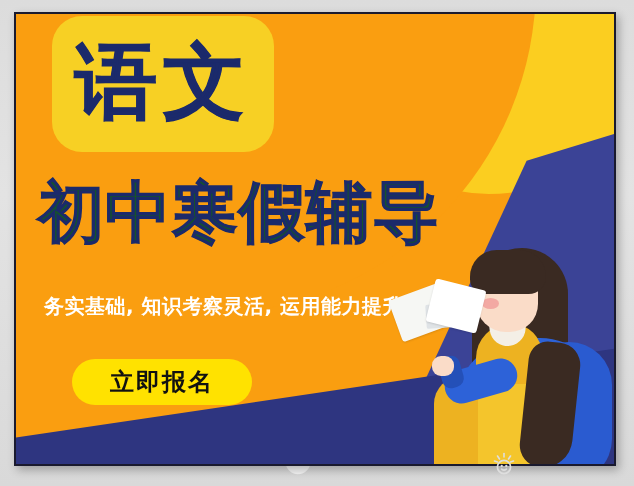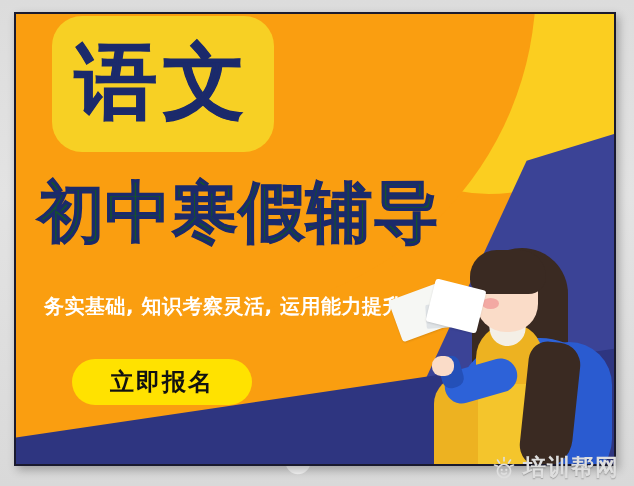--- a/index.html
+++ b/index.html
@@ -267,16 +267,15 @@
           <line x1="18.5" y1="4" x2="16.5" y2="7"></line>
           <line x1="2.5" y1="9" x2="5.5" y2="10"></line>
           <line x1="21.5" y1="9" x2="18.5" y2="10"></line>
         </g>
         <circle cx="12" cy="15" r="6.6" fill="none" stroke="#dedede" stroke-width="1.7"></circle>
         <circle cx="9.7" cy="14" r="1.15" fill="#dedede"></circle>
         <circle cx="14.3" cy="14" r="1.15" fill="#dedede"></circle>
         <path d="M9.6 17.1 Q12 19.2 14.4 17.1" fill="none" stroke="#dedede" stroke-width="1.5" stroke-linecap="round"></path>
       </svg>
     </span>
-    <span class="wm-text">培训帮网</span>
   </div>
 
 </div>
 
 </body></html>

